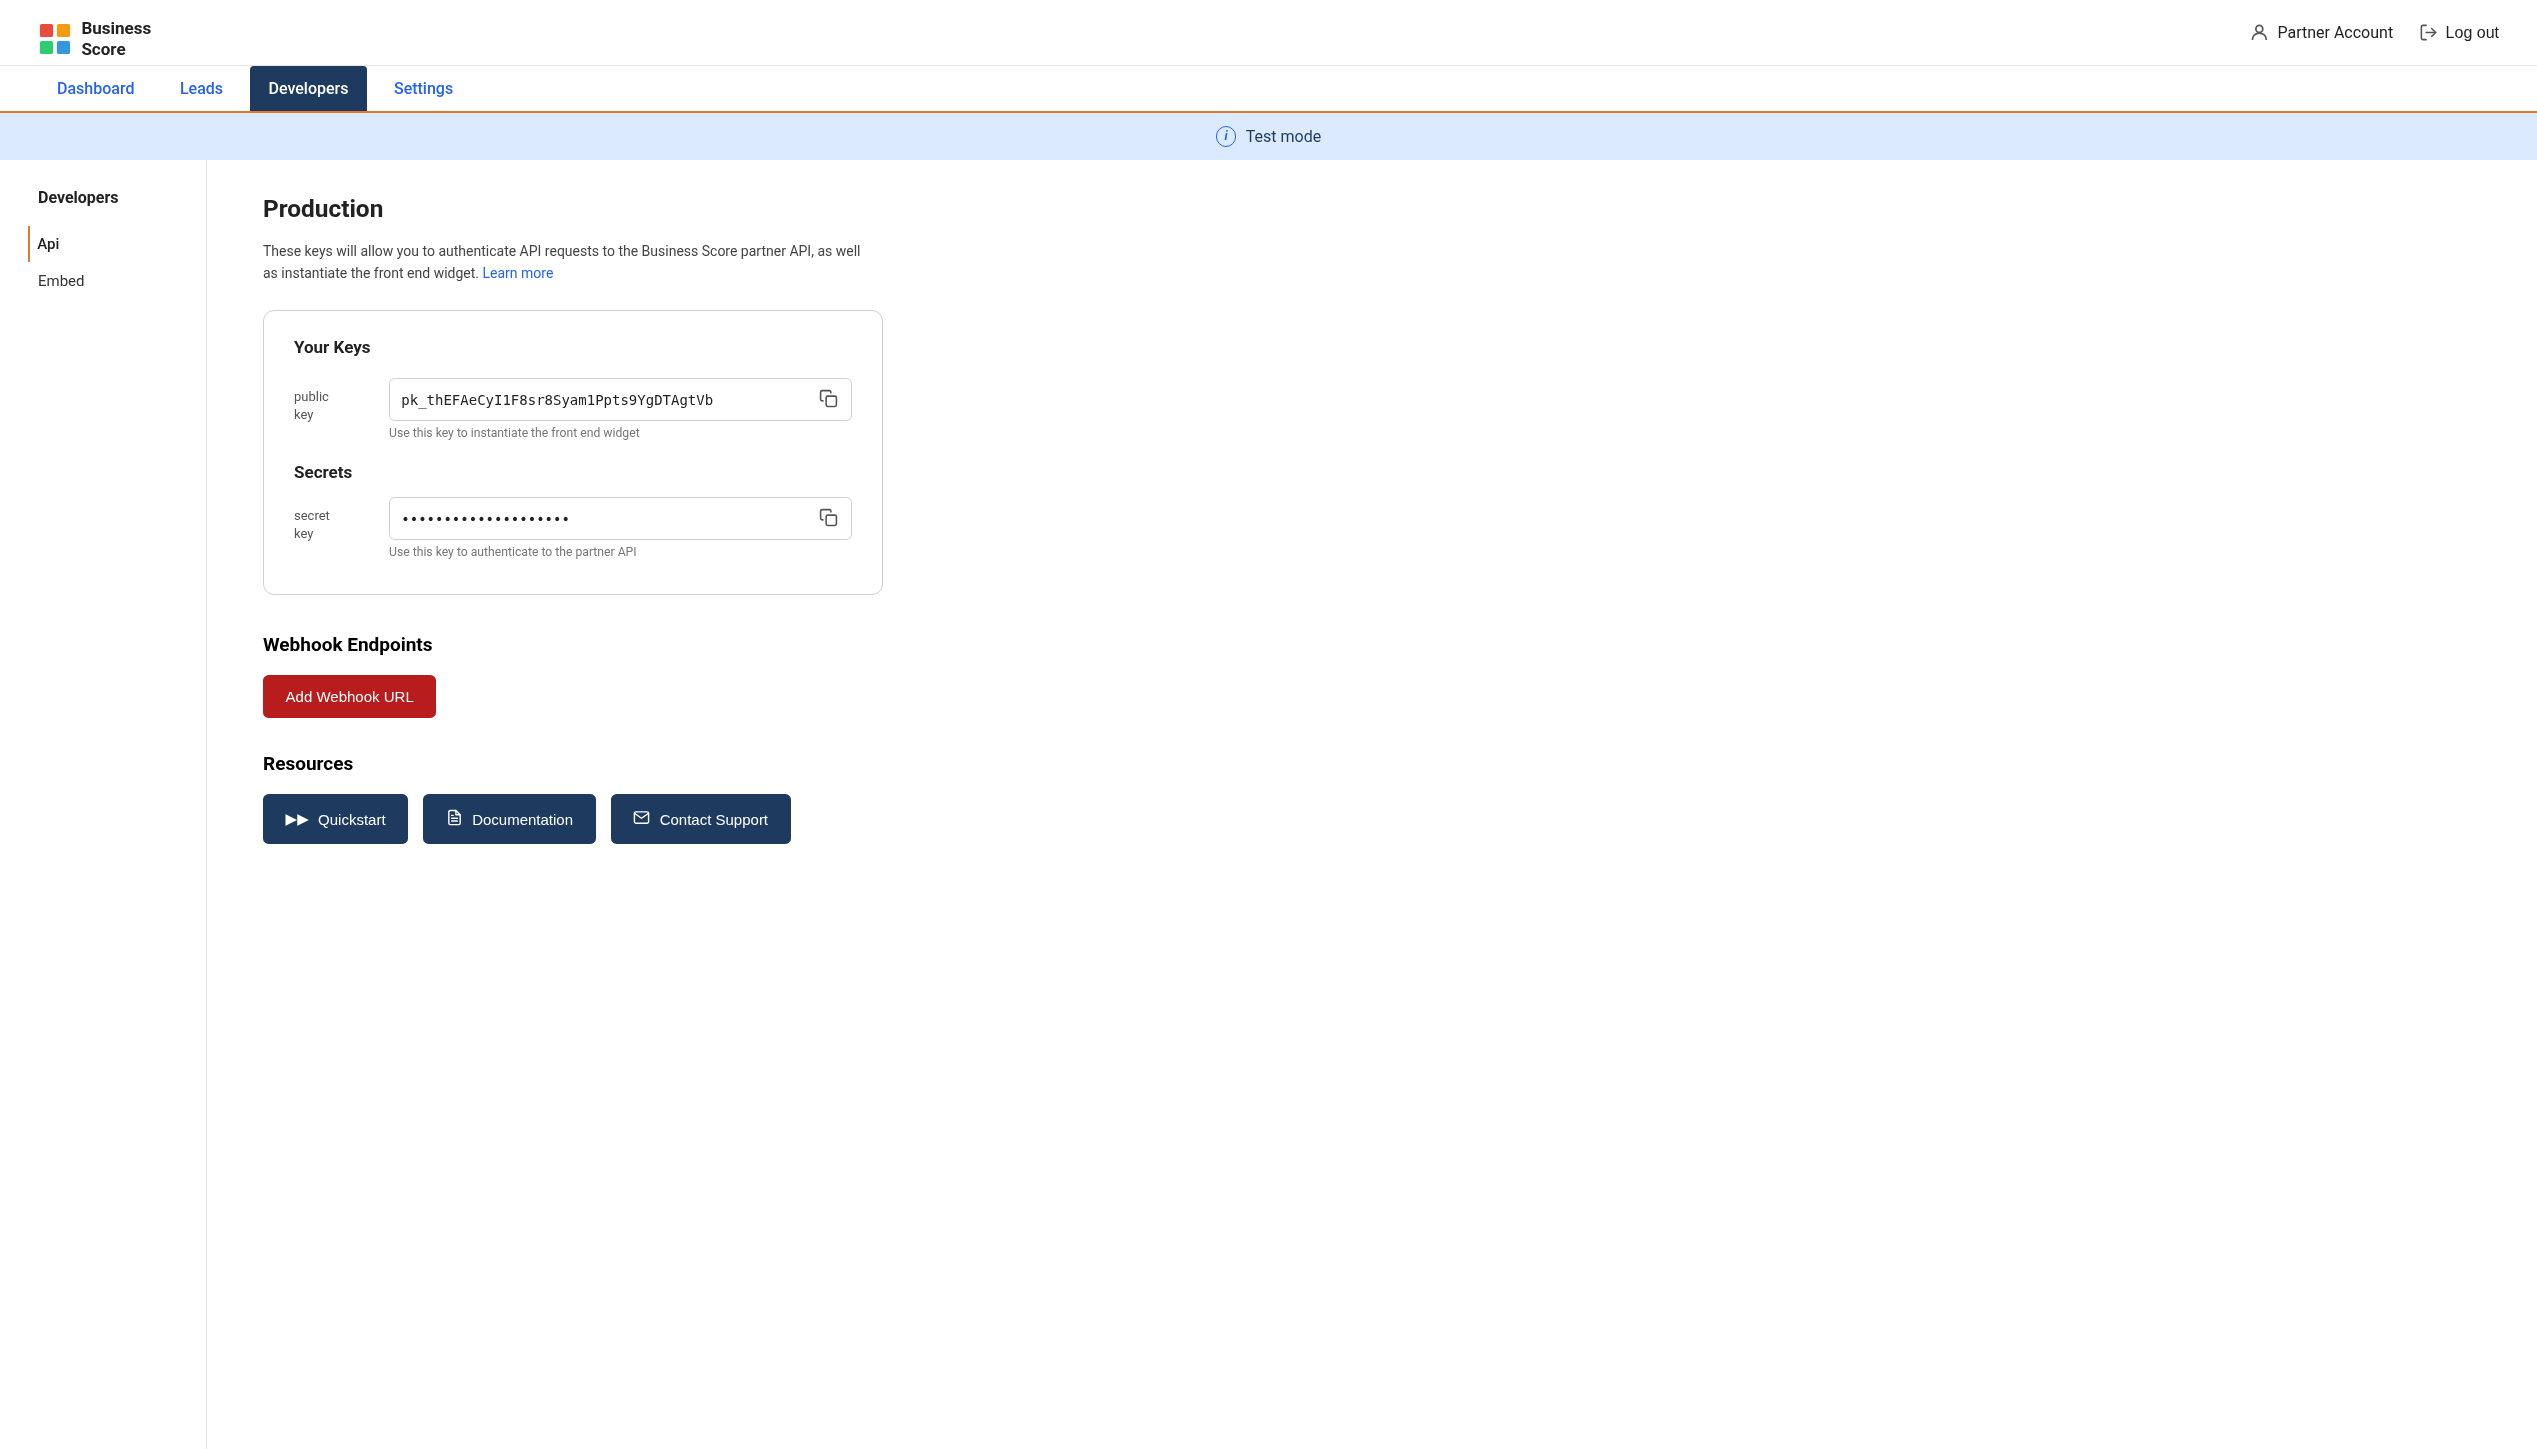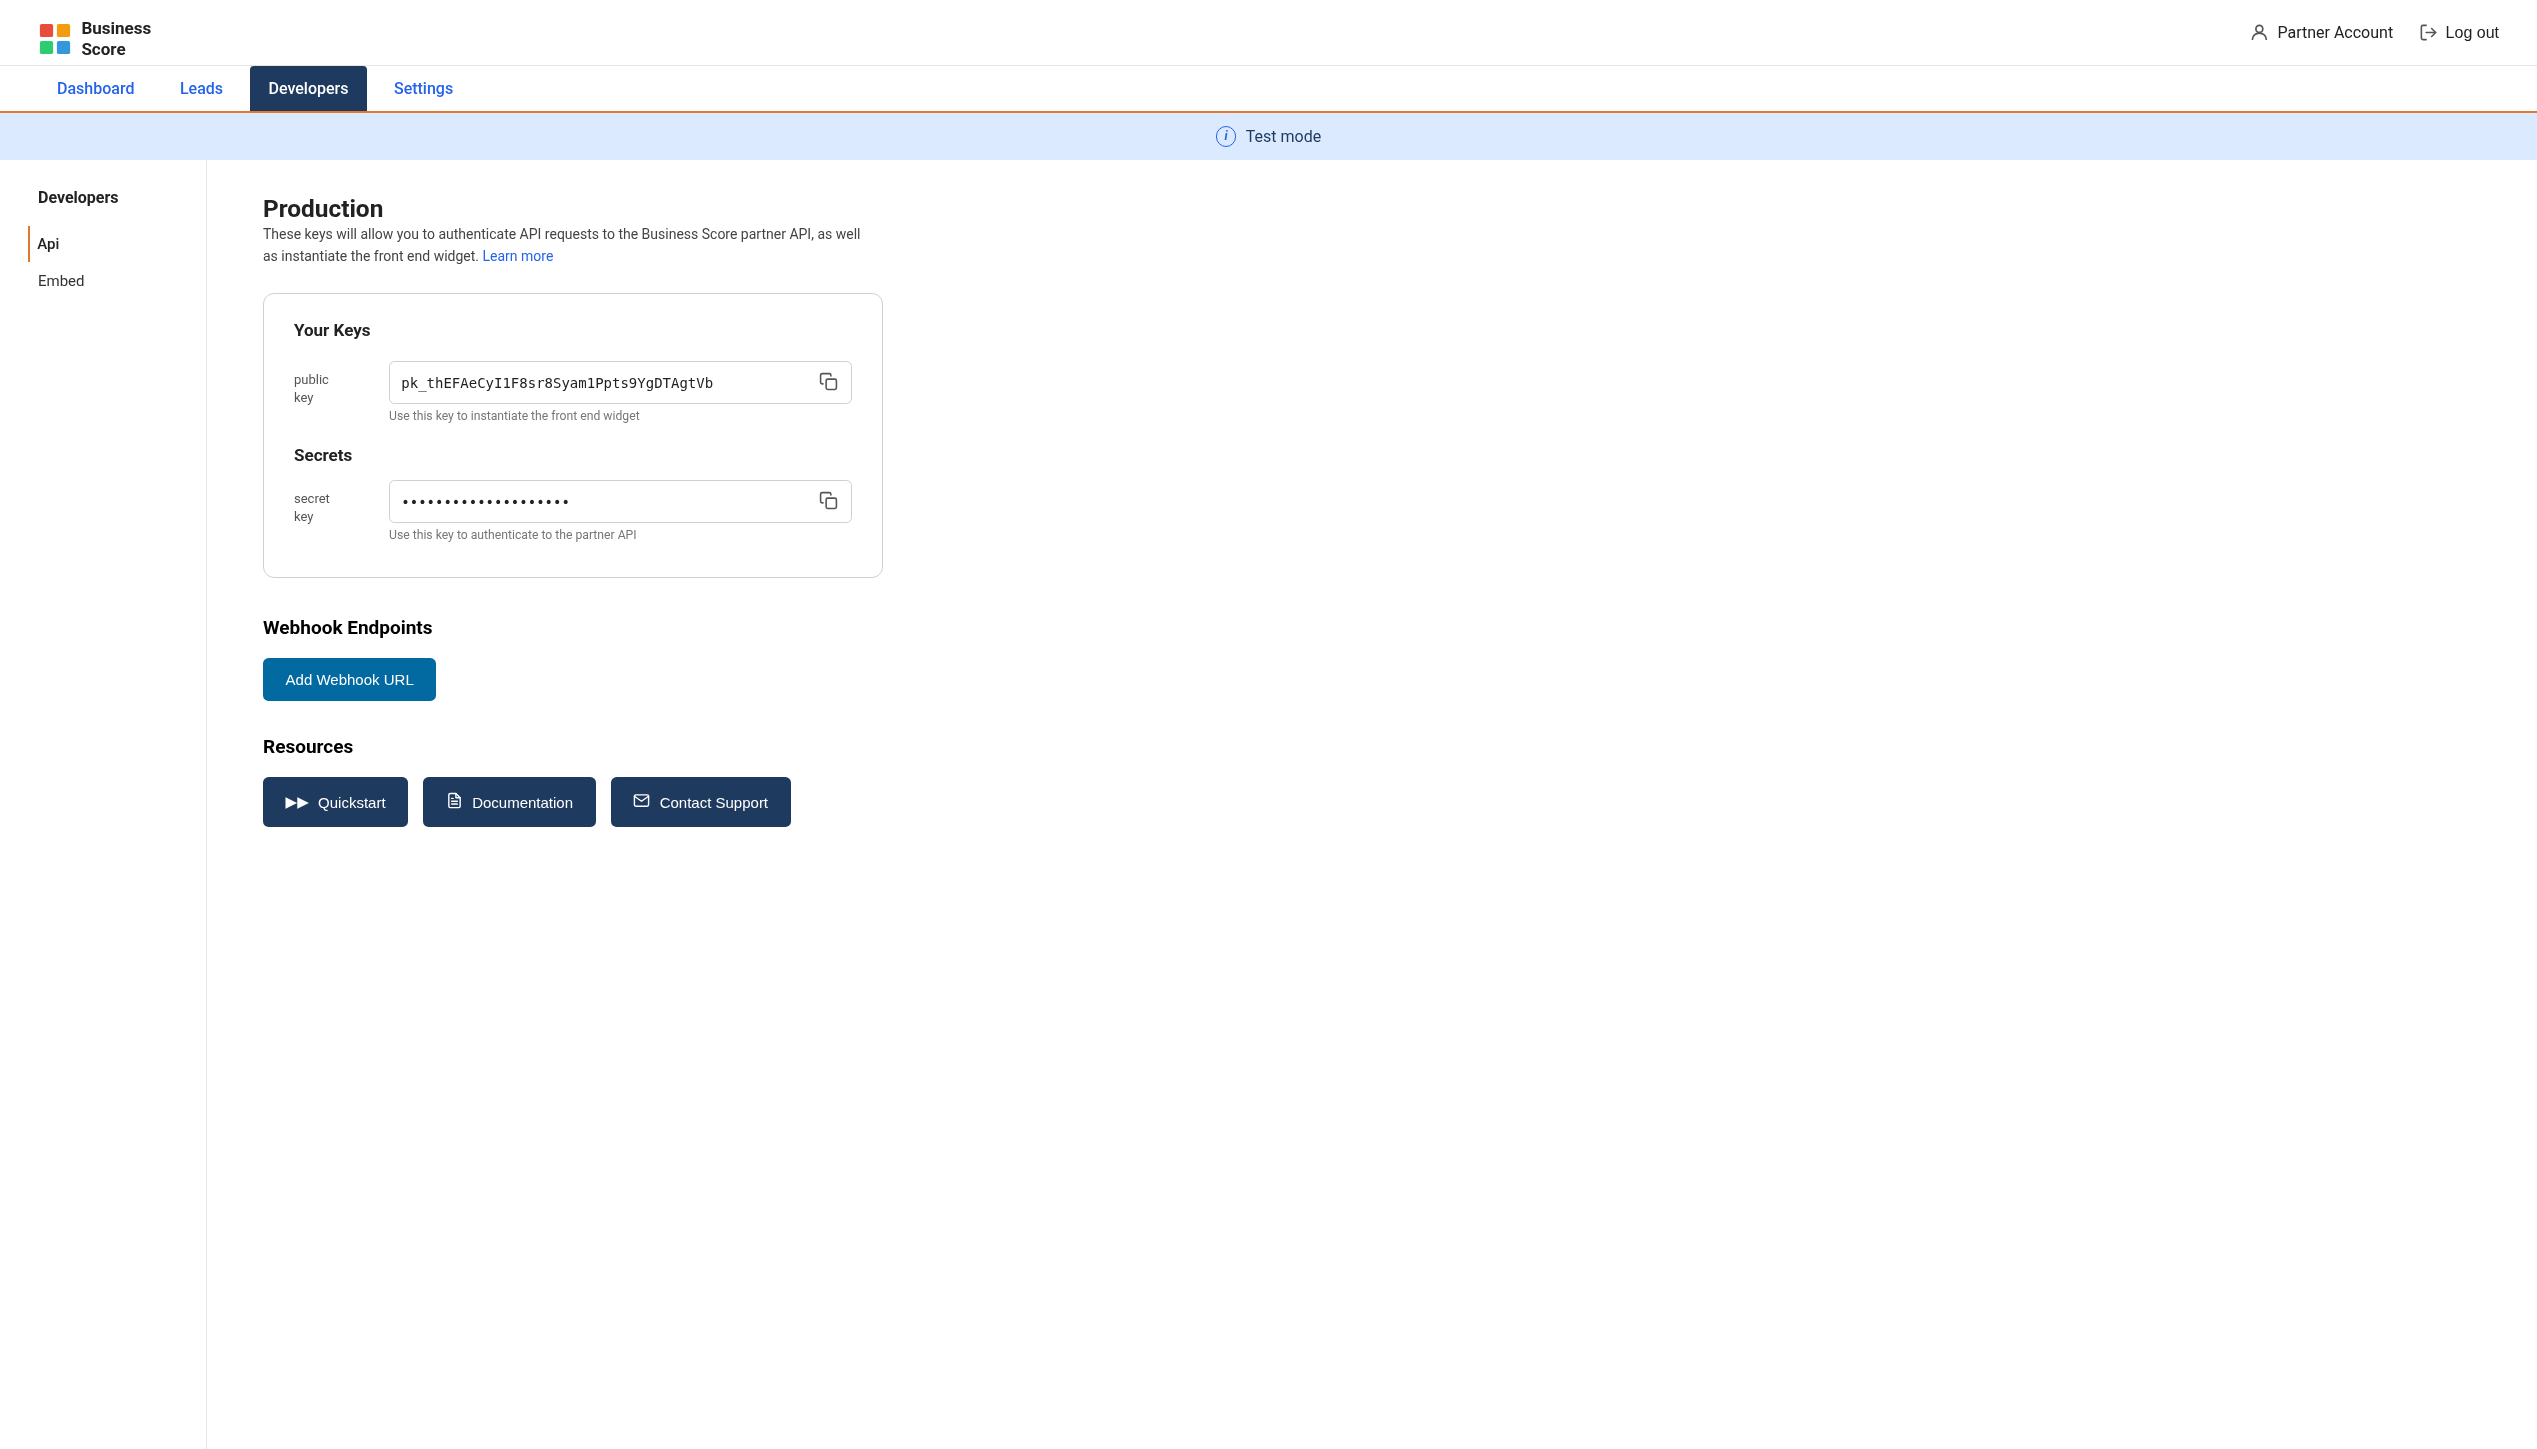--- a/index.html
+++ b/index.html
@@ -149,20 +149,21 @@
     
     .content {
       flex: 1;
       padding: 34px 56px;
       background: #fff;
     }
     .page-title {
       font-size: 24.4px;
       font-weight: 700;
       color: #222;
+      margin-bottom: 17px;
     }
     .page-description {
       font-size: 14px;
       color: #444;
       margin-bottom: 26px;
       line-height: 1.6;
       max-width: 601px;
     }
     .learn-more {
       color: #2563eb;
@@ -242,21 +243,21 @@
 
     
     .section-title {
       font-size: 19px;
       font-weight: 700;
       color: #000000;
       margin-bottom: 19px;
     }
 
     .add-webhook-btn {
-      background: #0369a1;
+      background: #b91c1c;
       color: #fff;
       border: none;
       border-radius: 5.6px;
       padding: 13px 22.6px;
       font-size: 15px;
       cursor: pointer;
       font-weight: 500;
       margin-bottom: 34px;
     }
 

